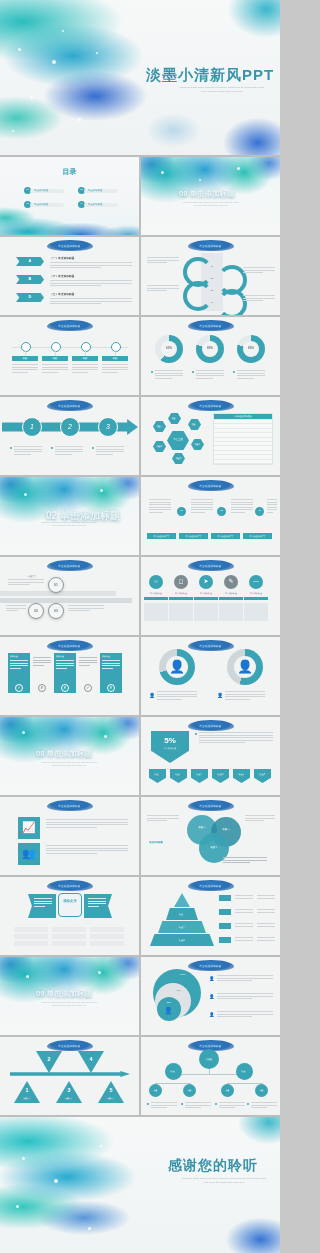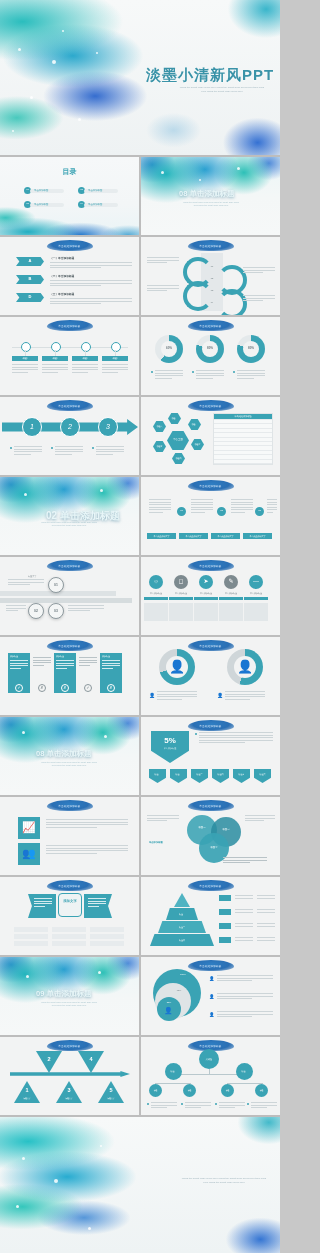--- a/index.html
+++ b/index.html
@@ -890,19 +890,20 @@
       radial-gradient(ellipse 34% 26% at 8% 66%, rgba(26,192,180,.88) 0%, rgba(26,192,180,0) 64%),
       radial-gradient(ellipse 26% 20% at 30% 74%, rgba(20,110,205,.7) 0%, rgba(20,110,205,0) 64%),
       radial-gradient(ellipse 18% 26% at 96% 4%, rgba(22,170,190,.8) 0%, rgba(22,170,190,0) 62%),
       radial-gradient(ellipse 20% 26% at 93% 90%, rgba(20,95,205,.85) 0%, rgba(20,95,205,0) 62%),
       linear-gradient(180deg,#f7f9f9,#eef3f4);"></div>
     <div class="sparkle" style="left:22px;top:40px;width:3px;height:3px;"></div>
     <div class="sparkle" style="left:54px;top:62px;width:4px;height:4px;"></div>
     <div class="sparkle" style="left:16px;top:88px;width:3px;height:3px;"></div>
     <div class="sparkle" style="left:88px;top:110px;width:3px;height:3px;"></div>
     <div class="sparkle" style="left:100px;top:28px;width:2px;height:2px;"></div>
+    <div class="hero-title" style="left:168px;top:40px;font-size:14px;">感谢您的聆听</div>
     <div class="hero-sub" style="left:172px;top:60px;width:104px;font-size:2.5px;">
       <span>Using the smart Slide serial PPT Using the smart Slide serial from their used</span>
       <span>PPT Using the smart Slide serial PPT</span>
     </div>
   </div>
 
 </div>
 
 </body></html>

